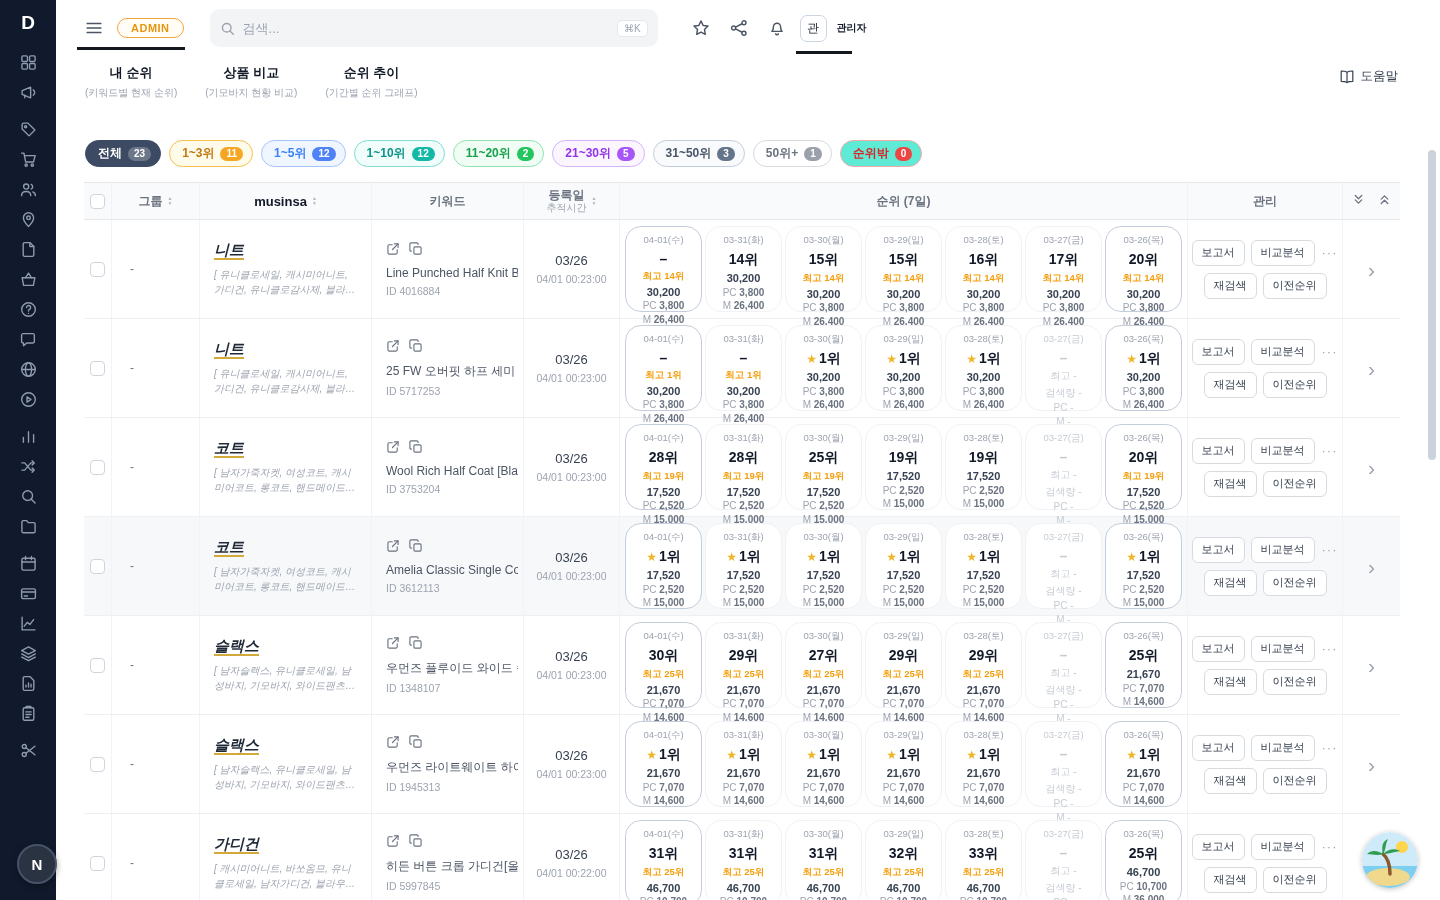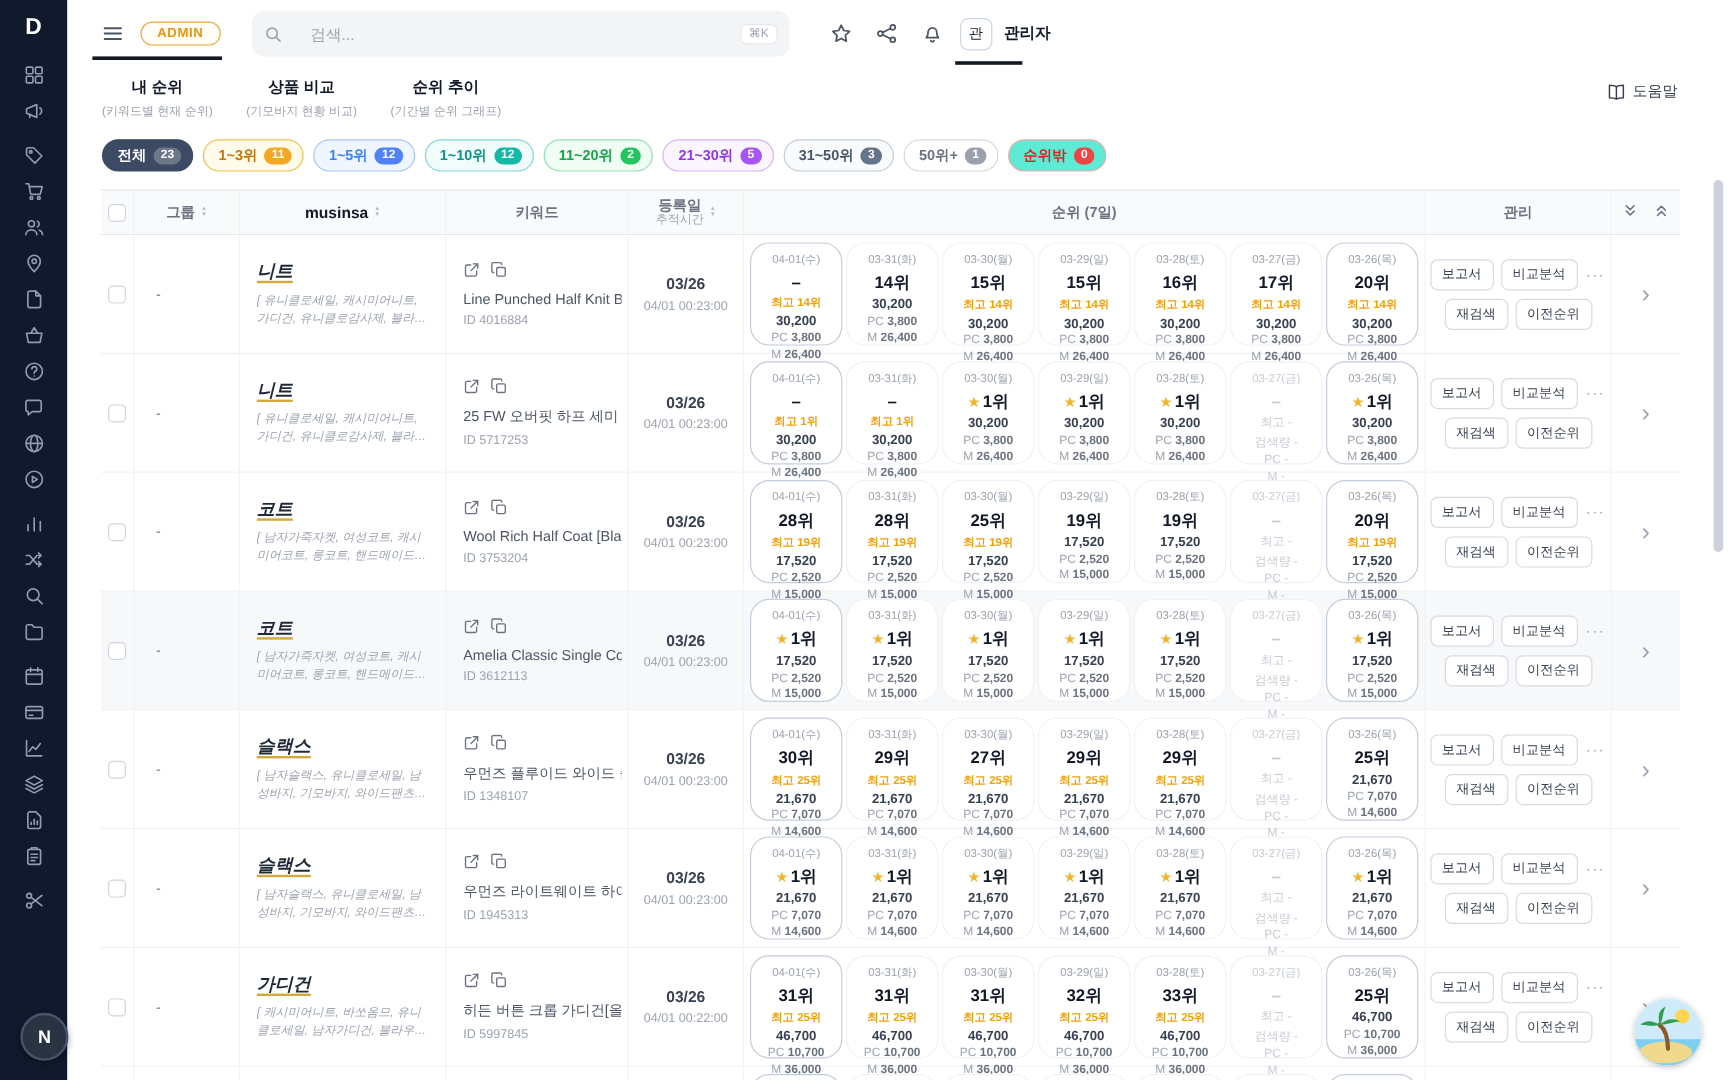--- a/index.html
+++ b/index.html
@@ -15,42 +15,42 @@
   .side-btn svg { width:17px; height:17px; }
   .nbtn { position:absolute; left:17px; bottom:16px; width:40px; height:40px; border-radius:50%; background:#2a3342; color:#fff; font-weight:bold; font-size:15px; display:flex; align-items:center; justify-content:center; border:2px solid #46536b; z-index:40; cursor:pointer; box-shadow:0 2px 6px rgba(0,0,0,.35); }
 
   
   .main { margin-left:56px; height:900px; position:relative; }
 
   .topbar { height:56px; display:flex; align-items:center; padding-left:29px; position:relative; }
   .icon-btn { background:none; border:none; cursor:pointer; color:#4b5563; display:flex; align-items:center; }
   .icon-btn svg { width:18px; height:18px; }
   .admin-badge { margin-left:14px; border:1px solid #f0a63a; color:#e8960f; border-radius:14px; padding:3px 13px; font-size:11px; font-weight:bold; letter-spacing:.5px; background:#fffdf6; }
-  .searchbox { margin-left:26px; width:448px; height:38px; background:#f3f4f6; border-radius:10px; display:flex; align-items:center; padding:0 10px; gap:24px; color:#9ca3af; }
+  .searchbox { margin-left:26px; width:448px; height:38px; background:#f3f4f6; border-radius:10px; display:flex; align-items:center; padding:0 10px; gap:8px; color:#9ca3af; }
   .searchbox svg { width:15px; height:15px; }
   .searchbox input { flex:1; border:none; background:transparent; outline:none; font-size:13px; color:#374151; }
   .searchbox input::placeholder { color:#9ca3af; }
   .shortcut { background:#fff; border:1px solid #e5e7eb; border-radius:5px; font-size:10px; color:#9ca3af; padding:2px 6px; }
   .top-icons { margin-left:34px; display:flex; gap:20px; align-items:center; }
   .user { margin-left:14px; display:flex; align-items:center; gap:10px; position:relative; }
   .avatar { width:27px; height:27px; border:1px solid #cbd5e1; background:#fff; border-radius:7px; font-size:12px; color:#111827; display:flex; align-items:center; justify-content:center; cursor:pointer; }
   .user:after { content:""; position:absolute; left:-4px; bottom:-12px; width:56px; height:3px; background:#14181f; }
-  .username { font-size:13px; font-weight:bold; color:#111827; }
+  .username { font-size:10px; font-weight:bold; color:#111827; }
 
   .tabsrow { display:flex; align-items:flex-start; gap:28px; padding-left:29px; margin-top:8px; position:relative; }
   .tab { cursor:pointer; position:relative; text-align:center; }
   .tab .t { font-size:13px; font-weight:bold; color:#111827; }
   .tab .ts { font-size:10px; color:#9ca3af; margin-top:4px; }
   .tab.active:before { content:""; position:absolute; top:-17px; left:-8px; right:-8px; height:3px; background:#14181f; }
   .helpbtn { position:absolute; right:42px; top:4px; display:flex; gap:6px; align-items:center; background:none; border:none; cursor:pointer; font-size:12.5px; color:#374151; }
   .helpbtn svg { width:16px; height:16px; color:#374151; }
 
   
   .chips { display:flex; gap:8px; padding-left:29px; margin-top:16px; }
-  .chip { display:inline-flex; align-items:center; gap:6px; border-radius:999px; padding:4px 9px 4px 12px; font-size:12px; font-weight:bold; border:1px solid; cursor:pointer; background:#fff; }
+  .chip { display:inline-flex; align-items:center; gap:6px; border-radius:999px; padding:4px 9px 4px 12px; font-size:12px; font-weight:bold; border:1px solid; cursor:pointer; background:#fff;margin-top:24px; }
   .chip .cnt { font-size:10px; border-radius:999px; padding:1.5px 6px; font-weight:bold; color:#fff; }
   .c-dark  { background:#3d4a63; border-color:#3d4a63; color:#fff; } .c-dark .cnt { background:rgba(255,255,255,.25); }
   .c-amber { color:#c2770e; border-color:#f3c14b; background:#fffbeb; } .c-amber .cnt { background:#f5a623; }
   .c-blue  { color:#3b82f6; border-color:#a5c4fa; background:#eff6ff; } .c-blue .cnt { background:#4f82f7; }
   .c-teal  { color:#0d9488; border-color:#7edcd2; background:#f0fdfa; } .c-teal .cnt { background:#14b8a6; }
   .c-green { color:#16a34a; border-color:#8fe3ae; background:#f0fdf4; } .c-green .cnt { background:#22c55e; }
   .c-purple{ color:#9333ea; border-color:#d5b3f8; background:#faf5ff; } .c-purple .cnt { background:#a855f7; }
   .c-slate { color:#475569; border-color:#c3ccd9; background:#f8fafc; } .c-slate .cnt { background:#64748b; }
   .c-gray  { color:#6b7280; border-color:#d6dade; background:#fff; }    .c-gray .cnt { background:#9aa1ab; }
   .c-red   { color:#dc2626; border-color:#f6a8a8; background:#5eead4; } .c-red .cnt { background:#ef4444; }
@@ -77,21 +77,21 @@
   .kcell { padding:0 14px; align-items:flex-start;font-style:italic; }
   .kw { font-size:15px; font-weight:bold; color:#1f2937; text-decoration:underline; text-decoration-color:#d4a93c; text-decoration-thickness:1.5px; text-underline-offset:3px; margin-bottom:7px; cursor:pointer; }
   .tags { font-size:10px; color:#9ca3af; line-height:1.5; overflow:hidden; display:-webkit-box; -webkit-line-clamp:2; -webkit-box-orient:vertical; }
   .pcell { padding:0 14px; align-items:flex-start; }
   .picons { display:flex; gap:9px; margin-bottom:7px; }
   .pibtn { background:none; border:none; cursor:pointer; color:#6b7280; padding:0; }
   .pibtn svg { width:14px; height:14px; }
   .pname { font-size:12px; color:#4b5563; margin-bottom:5px; max-width:132px; white-space:nowrap; overflow:hidden; }
   .pid { font-size:10.5px; color:#9ca3af; }
   .dcell { align-items:center; }
-  .reg { font-size:13px; color:#374151; font-weight:bold; margin-bottom:5px;text-align:center; }
+  .reg { font-size:13px; color:#374151; font-weight:normal; margin-bottom:5px;text-align:center; }
   .time { font-size:10.5px; color:#9ca3af; }
 
   .rkcell { flex-direction:row !important; align-items:center; gap:3px; padding:0 4px; }
   .rcell { width:77px; height:86px; border-radius:16px; border:1px solid #f0f2f5; padding:7px 3px; text-align:center; display:flex; flex-direction:column; gap:2.5px; cursor:pointer; background:#fff; }
   .rcell.hl { border-color:#c4cddb; }
   .rdate { font-size:9.5px; color:#9ca3af; }
   .rrank { font-size:14px; font-weight:bold; color:#111827; margin:1px 0; }
   .star { color:#f0b429; font-size:12px; margin-right:2px; }
   .rbest { font-size:9.5px; color:#f59e0b; font-weight:bold; }
   .rvol { font-size:11px; color:#374151; font-weight:bold; }

